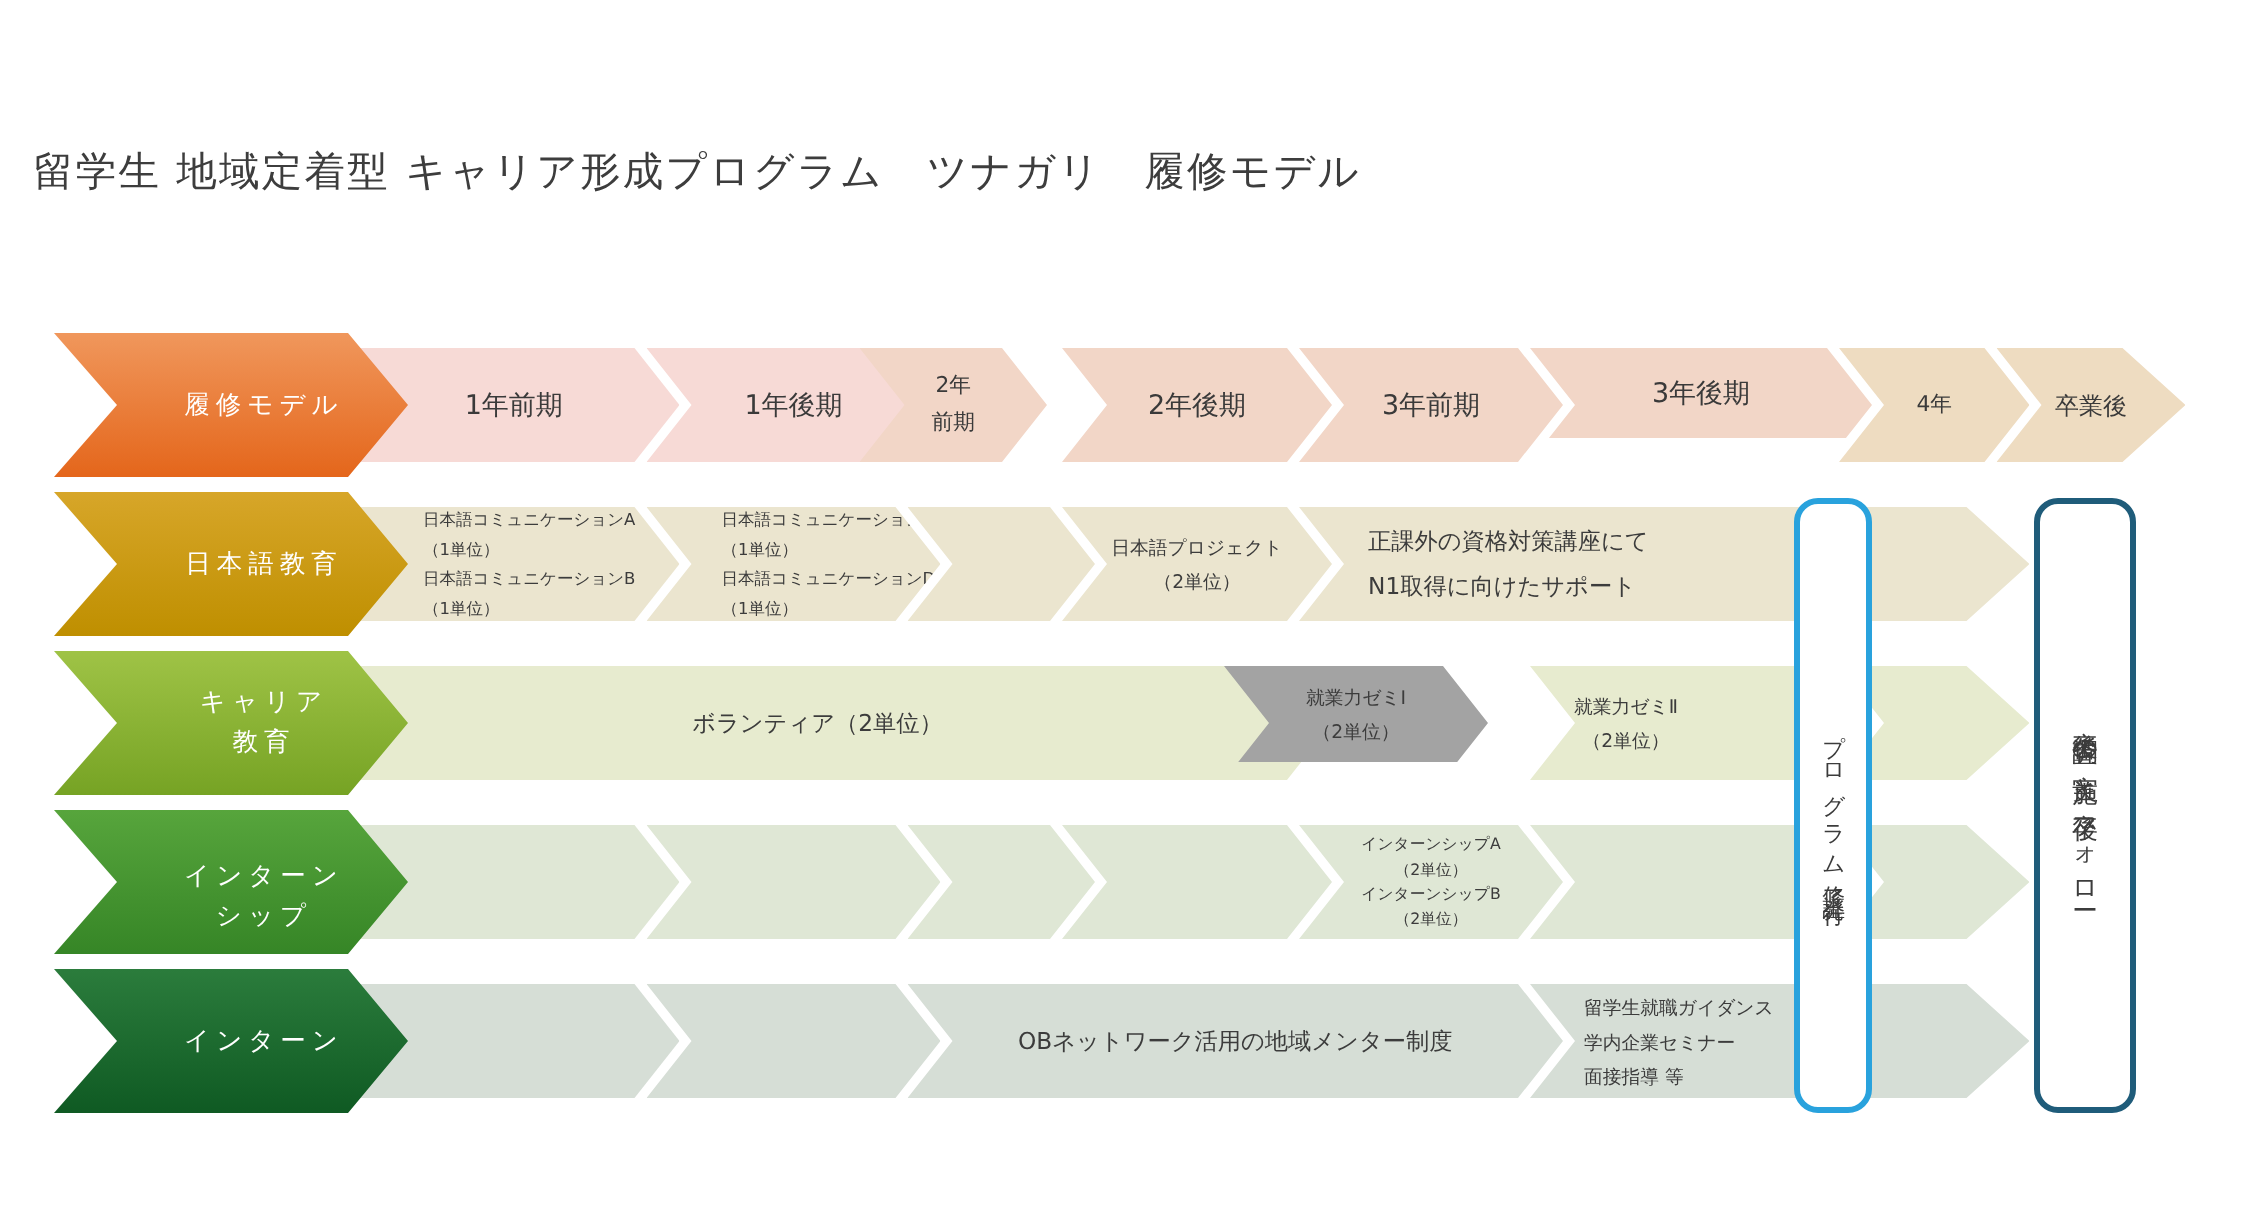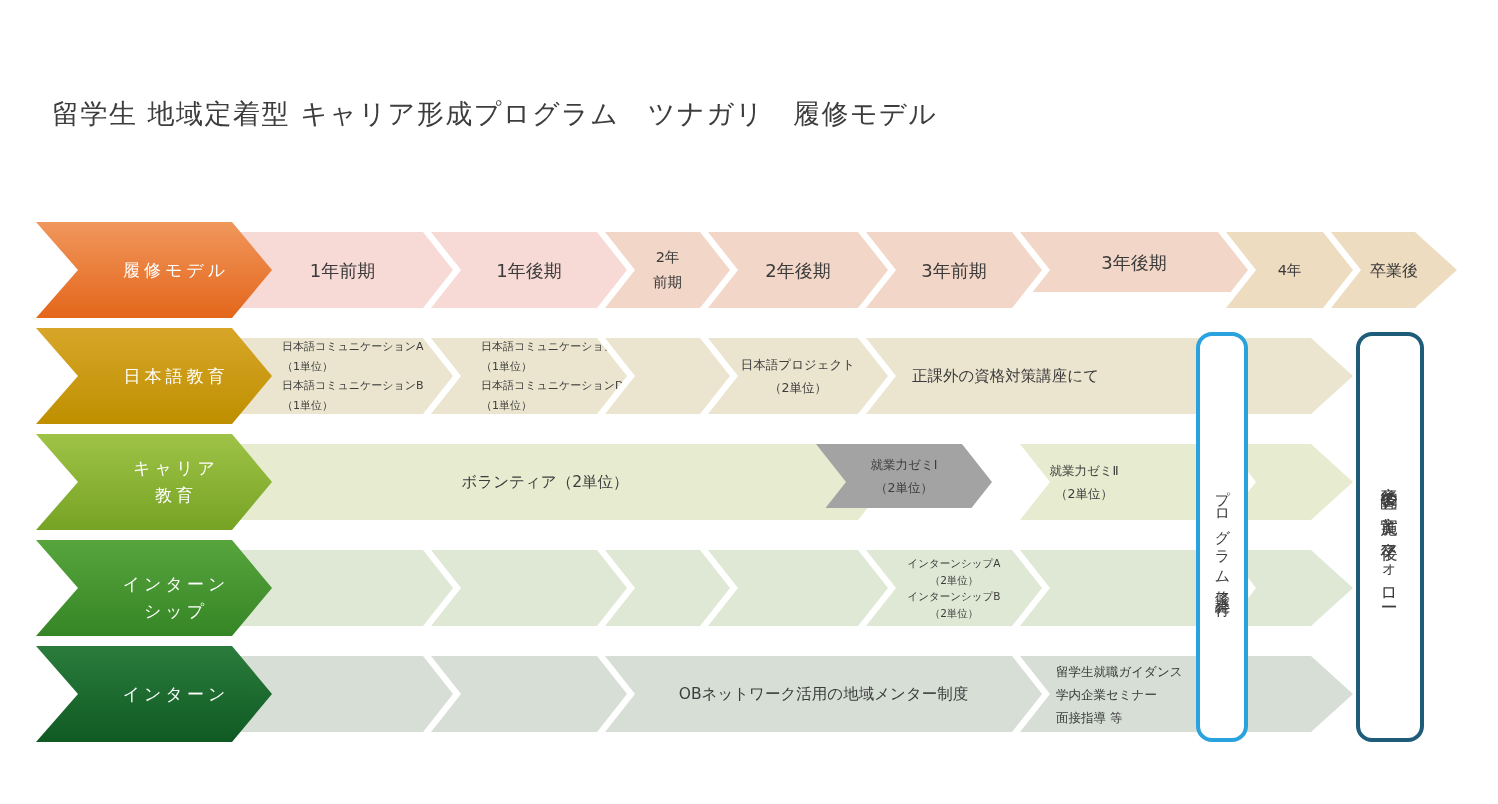--- a/index.html
+++ b/index.html
@@ -1,20 +1,20 @@
 <!DOCTYPE html>
 <html><head>
 <meta charset="utf-8">
 <style>
   html,body{margin:0;padding:0;background:#ffffff;}
   body{font-family:"DejaVu Sans","Liberation Sans",sans-serif;}
   #stage{position:relative;width:1498px;height:804px;background:#ffffff;overflow:hidden;}
 
   .page-title{
-    position:absolute;left:52px;top:96px;margin:0;
+    position:absolute;left:22px;top:96px;margin:0;
     font-size:27px;font-weight:400;color:#3d3d3d;letter-spacing:1.5px;
   }
 
   .cell{position:absolute;box-sizing:border-box;display:flex;flex-direction:column;justify-content:center;z-index:1;}
   .cell.align-center{align-items:center;text-align:center;}
   .cell.align-left{align-items:flex-start;text-align:left;}
 
   .row-label{
     position:absolute;display:flex;align-items:center;justify-content:center;z-index:2;
     filter:drop-shadow(3px 4px 3px rgba(110,110,110,.45));
@@ -56,21 +56,21 @@
       <div class="cell align-center" style="left: 232px; top: 232px; width: 221px; height: 76px; background: rgb(247, 218, 214); clip-path: polygon(0px 0px, 191px 0px, 221px 38px, 191px 76px, 0px 76px, 0px 38px);">
         <div class="fs-head">
           <div>1年前期</div>
         </div>
       </div>
       <div class="cell align-center" style="left: 431px; top: 232px; width: 196px; height: 76px; background: rgb(247, 218, 214); clip-path: polygon(0px 0px, 166px 0px, 196px 38px, 166px 76px, 0px 76px, 30px 38px);">
         <div class="fs-head">
           <div>1年後期</div>
         </div>
       </div>
-      <div class="cell align-center" style="left: 605px; top: 232px; width: 125px; height: 76px; background: rgb(242, 214, 199); clip-path: polygon(0px 0px, 95px 0px, 125px 38px, 95px 76px, 0px 76px, 30px 38px);">
+      <div class="cell align-center" style="left: 573px; top: 232px; width: 125px; height: 76px; background: rgb(242, 214, 199); clip-path: polygon(0px 0px, 95px 0px, 125px 38px, 95px 76px, 0px 76px, 30px 38px);">
         <div class="fs-head-sm">
           <div>2年</div>
           <div>前期</div>
         </div>
       </div>
       <div class="cell align-center" style="left: 708px; top: 232px; width: 180px; height: 76px; background: rgb(242, 214, 199); clip-path: polygon(0px 0px, 150px 0px, 180px 38px, 150px 76px, 0px 76px, 30px 38px);">
         <div class="fs-head">
           <div>2年後期</div>
         </div>
       </div>
@@ -118,20 +118,21 @@
       <div class="cell align-center" style="left: 605px; top: 338px; width: 125px; height: 76px; background: rgb(235, 229, 207); clip-path: polygon(0px 0px, 95px 0px, 125px 38px, 95px 76px, 0px 76px, 30px 38px);"></div>
       <div class="cell align-center" style="left: 708px; top: 338px; width: 180px; height: 76px; background: rgb(235, 229, 207); clip-path: polygon(0px 0px, 150px 0px, 180px 38px, 150px 76px, 0px 76px, 30px 38px);">
         <div class="fs-mid">
           <div>日本語プロジェクト</div>
           <div>（2単位）</div>
         </div>
       </div>
       <div class="cell align-left" style="left: 866px; top: 338px; width: 487px; height: 76px; background: rgb(235, 229, 207); clip-path: polygon(0px 0px, 445px 0px, 487px 38px, 445px 76px, 0px 76px, 30px 38px); padding-left: 46px;">
         <div class="fs-big">
           <div>正課外の資格対策講座にて</div>
+          <div>N1取得に向けたサポート</div>
         </div>
       </div>
       <div class="row-label" style="left: 36px; top: 434px; width: 236px; height: 96px; background: linear-gradient(rgb(159, 195, 70), rgb(118, 163, 36)); clip-path: polygon(0px 0px, 196px 0px, 236px 48px, 196px 96px, 0px 96px, 42px 48px);">
         <div class="row-label-text">
           <div>キャリア</div>
           <div>教育</div>
         </div>
       </div>
       <div class="cell align-center" style="left: 232px; top: 444px; width: 656px; height: 76px; background: rgb(231, 235, 207); clip-path: polygon(0px 0px, 626px 0px, 656px 38px, 626px 76px, 0px 76px, 0px 38px);">
         <div class="fs-big" style="transform: translateX(-15px);">

